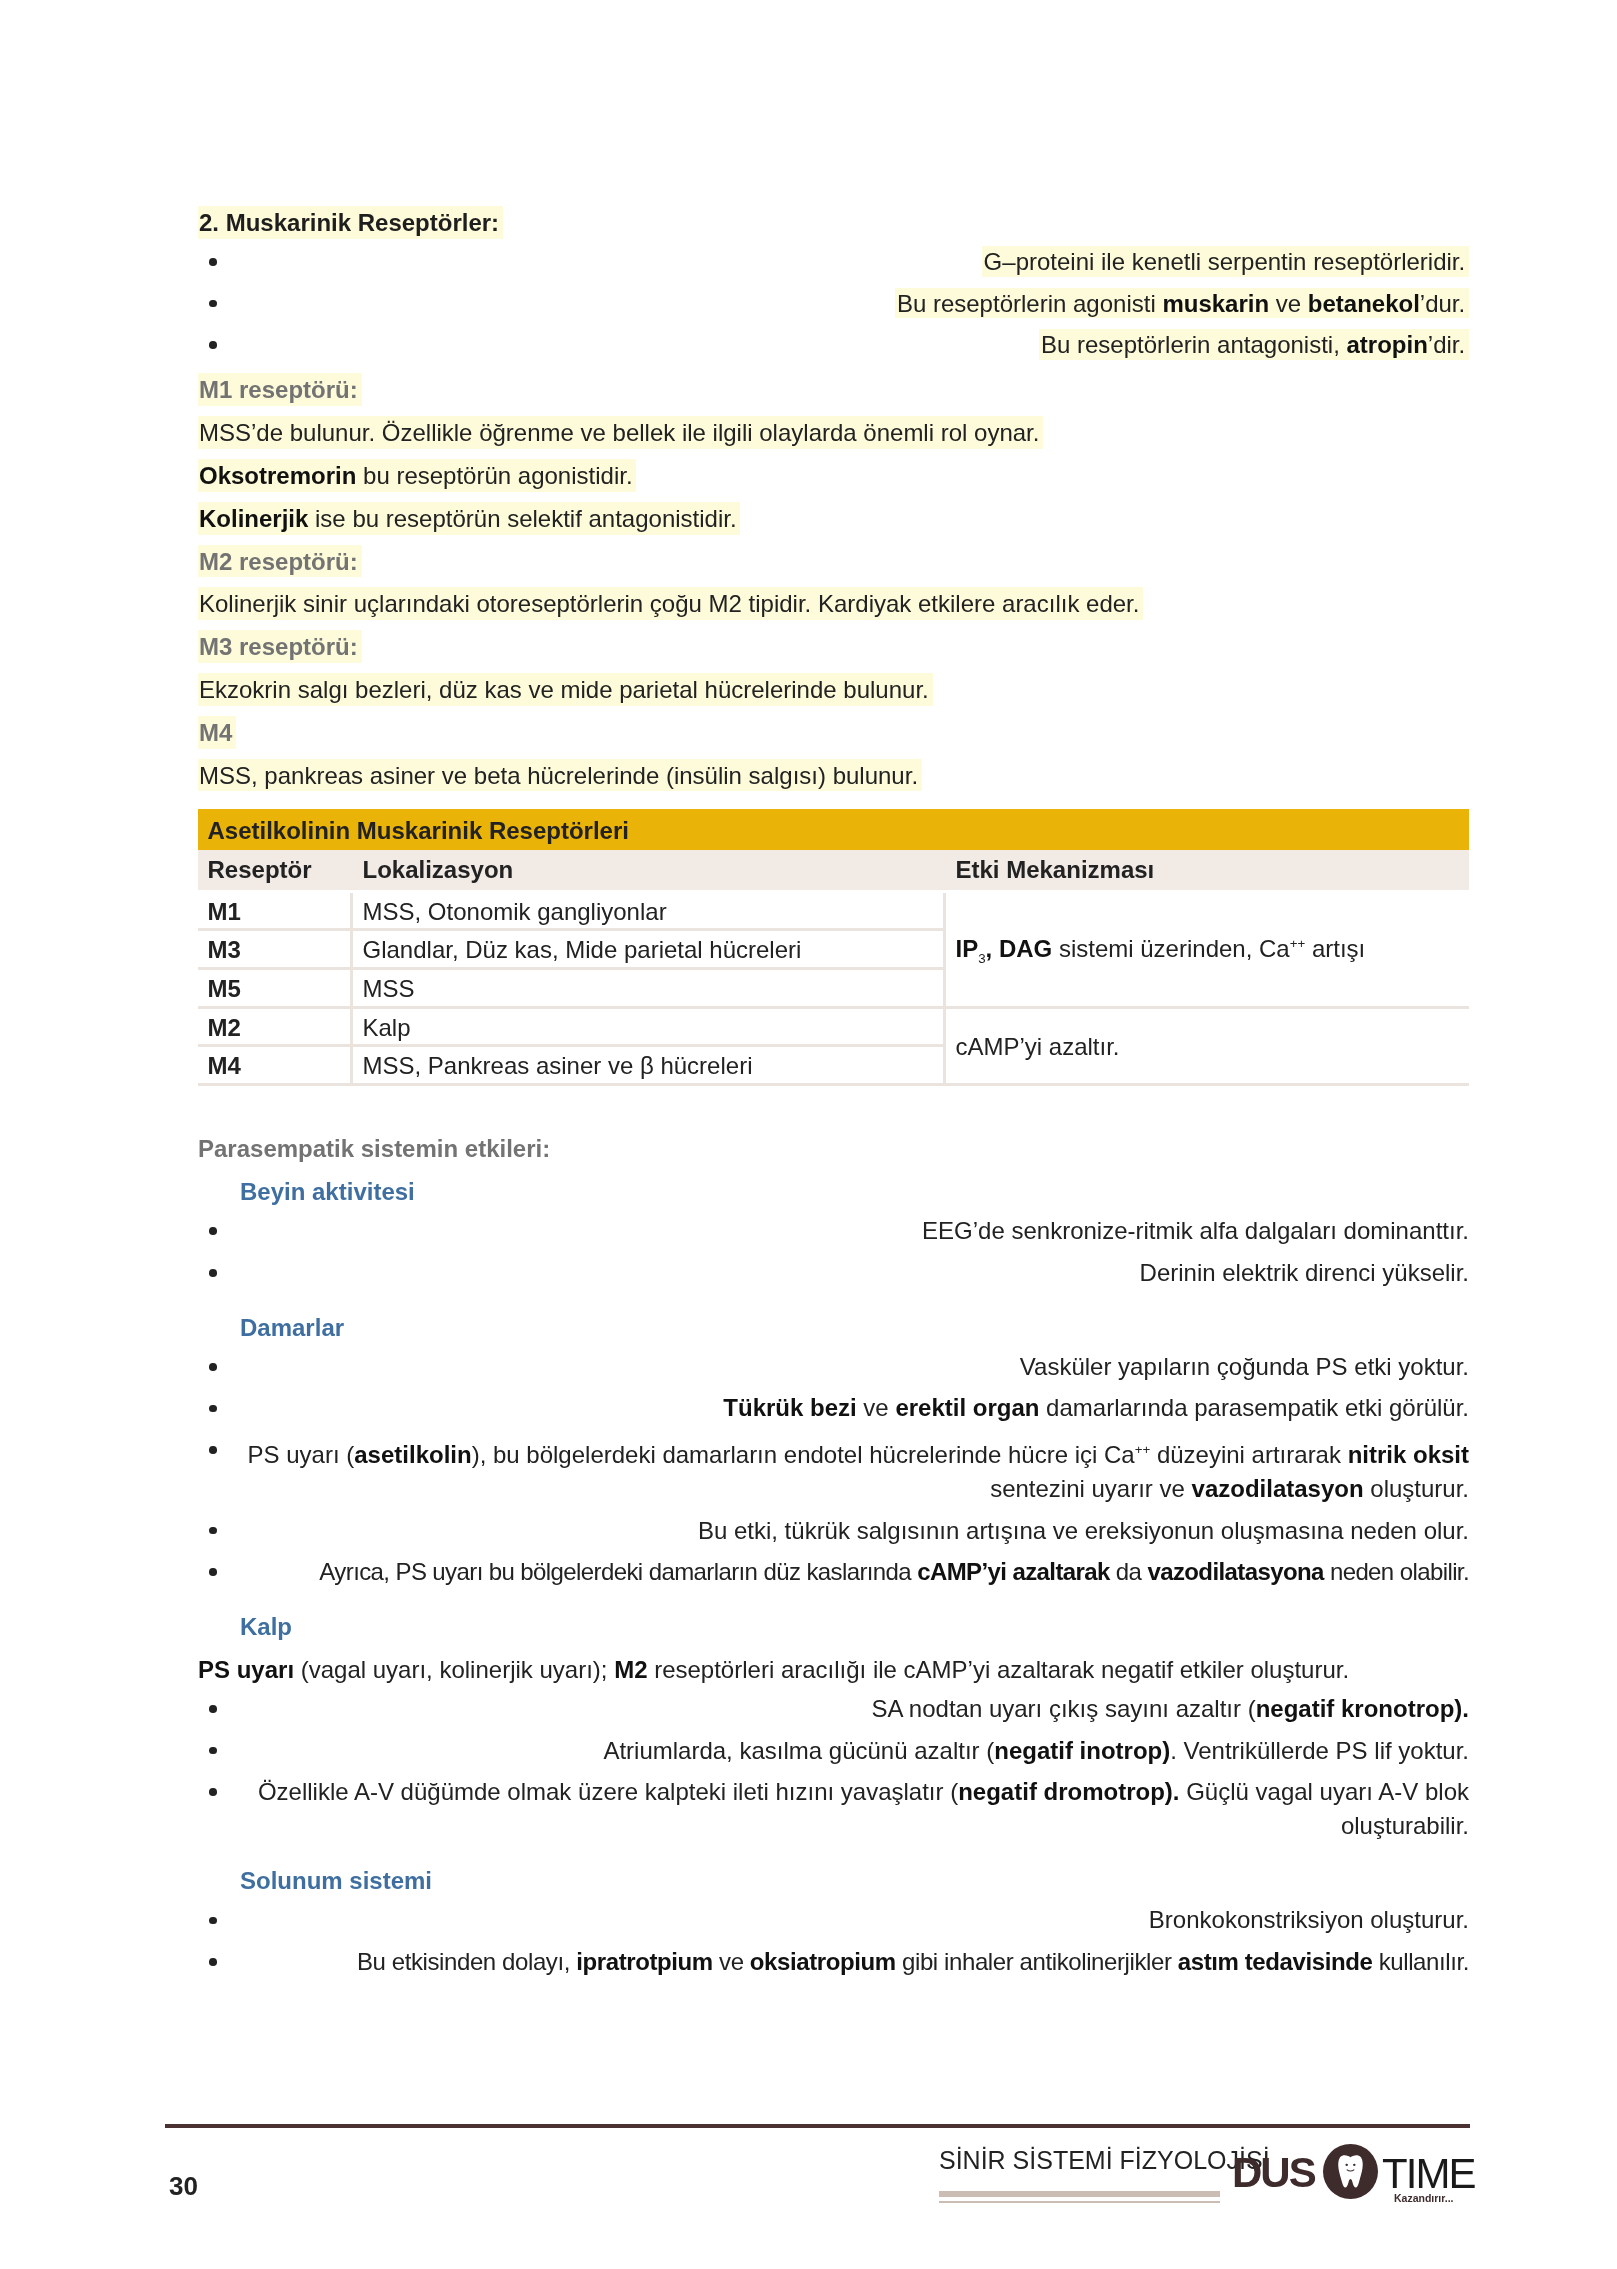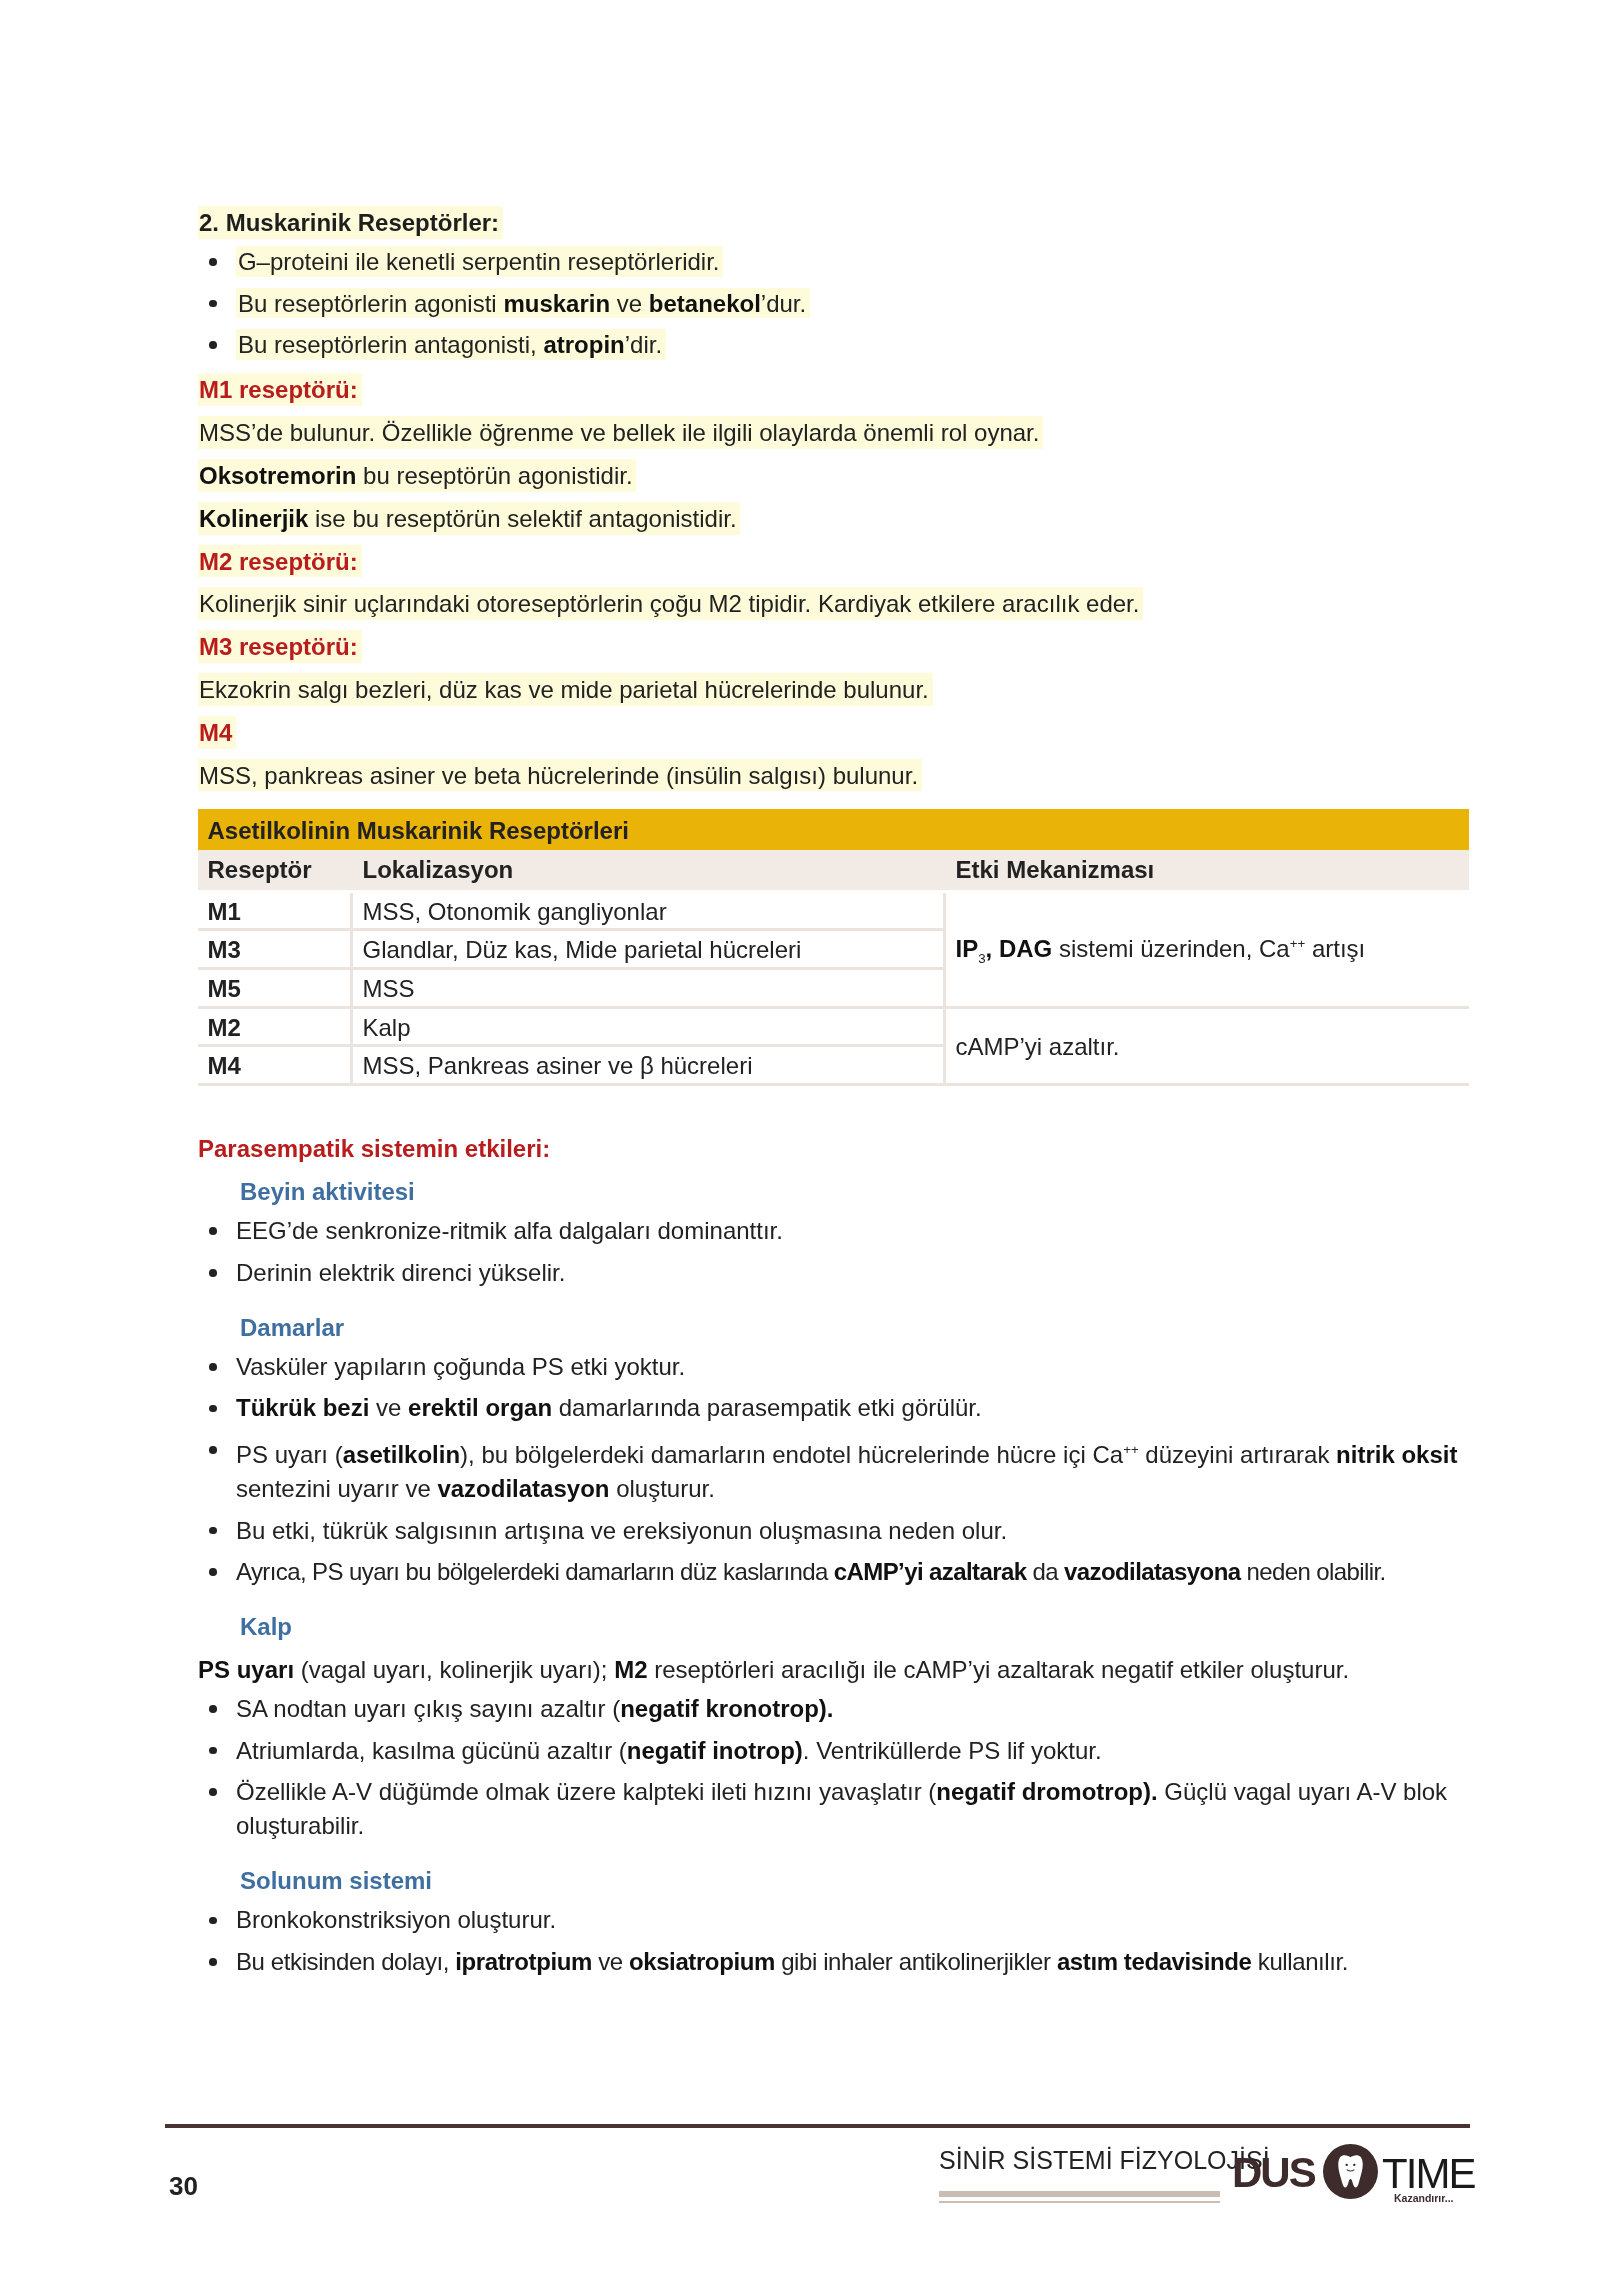--- a/index.html
+++ b/index.html
@@ -3,26 +3,26 @@
 <meta charset="utf-8">
 <style>
   html, body { margin: 0; padding: 0; background: #ffffff; }
   body { width: 1618px; height: 2269px; position: relative; overflow: hidden;
          font-family: "Liberation Sans", "DejaVu Sans", sans-serif; color: #222; }
   .page { position: absolute; left: 0; top: 0; width: 1618px; height: 2269px; }
   .content { position: absolute; left: 198px; top: 204px; width: 1271px; }
   .hl { background: #fdfbd9; padding: 2.9px 3.8px 2.9px 1px; }
   .blk { font-size: 24px; line-height: 29.5px; margin: 0; }
   .h-main { font-weight: bold; color: #1e1e1e; margin-top: 3.8px; }
-  .bullets { list-style: none; padding: 0; margin: 0; }
+  .bullets { list-style: none; padding: 0; margin: 0; text-align: right; }
   .bullets li { position: relative; padding-left: 38px; font-size: 24px; line-height: 34px; margin-top: 7.6px; }
   .bullets li .dot { position: absolute; left: 11.4px; top: 13.3px; width: 7.6px; height: 7.6px; border-radius: 50%; background: #222; }
   .bullets.hl-list li { margin-top: 7.6px; }
   .bullets.hl-list li .txt { background: #fdfbd9; padding: 1.9px 3.8px 1.9px 1.9px; }
-  .red { color: #b91c1c; font-weight: bold; }
+  .red { color: #737373; font-weight: bold; }
   .blue { color: #3f6fa0; font-weight: bold; margin-left: 42px; }
   .p { font-size: 24px; line-height: 29.5px; margin: 13.3px 0 0 0; }
   b { font-weight: bold; color: #111; }
   sup, sub { font-size: 13.3px; }
 
   table.rec { border-collapse: separate; border-spacing: 0; width: 1271px; margin-top: 19px; font-size: 24px; }
   table.rec .title-row td { background: #eab308; font-weight: bold; padding: 7.6px 9.5px 5.7px 9.5px; color: #222; }
   table.rec .head-row td { background: #f1eae5; font-weight: bold; padding: 5.7px 9.5px; color: #222; border-bottom: 3.8px solid #ffffff; }
   table.rec .data td { padding: 4.8px 9.5px 2.9px 9.5px; border-bottom: 3.8px solid #ebe3dd; background: #ffffff; }
   table.rec .data td.c1 { font-weight: bold; border-right: 3.8px solid #ebe3dd; width: 133px; }

